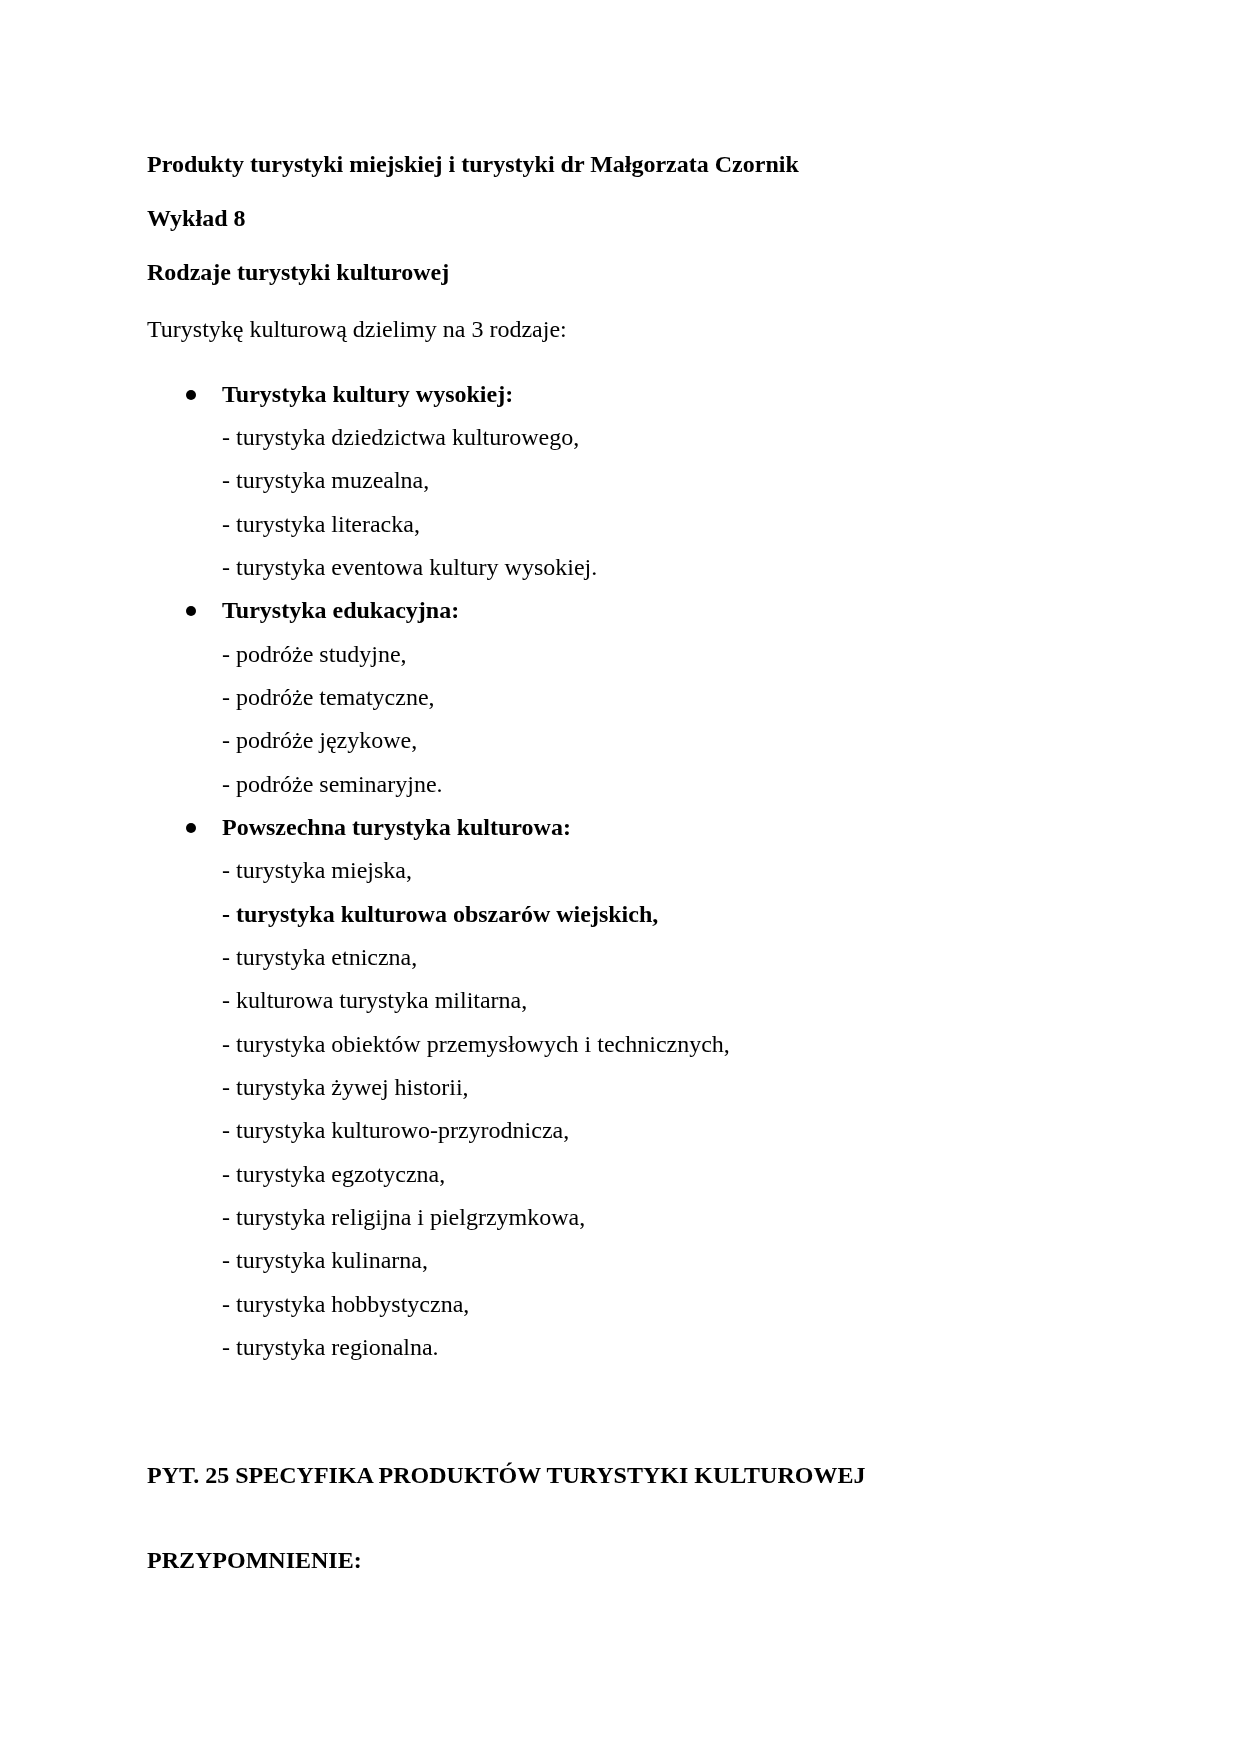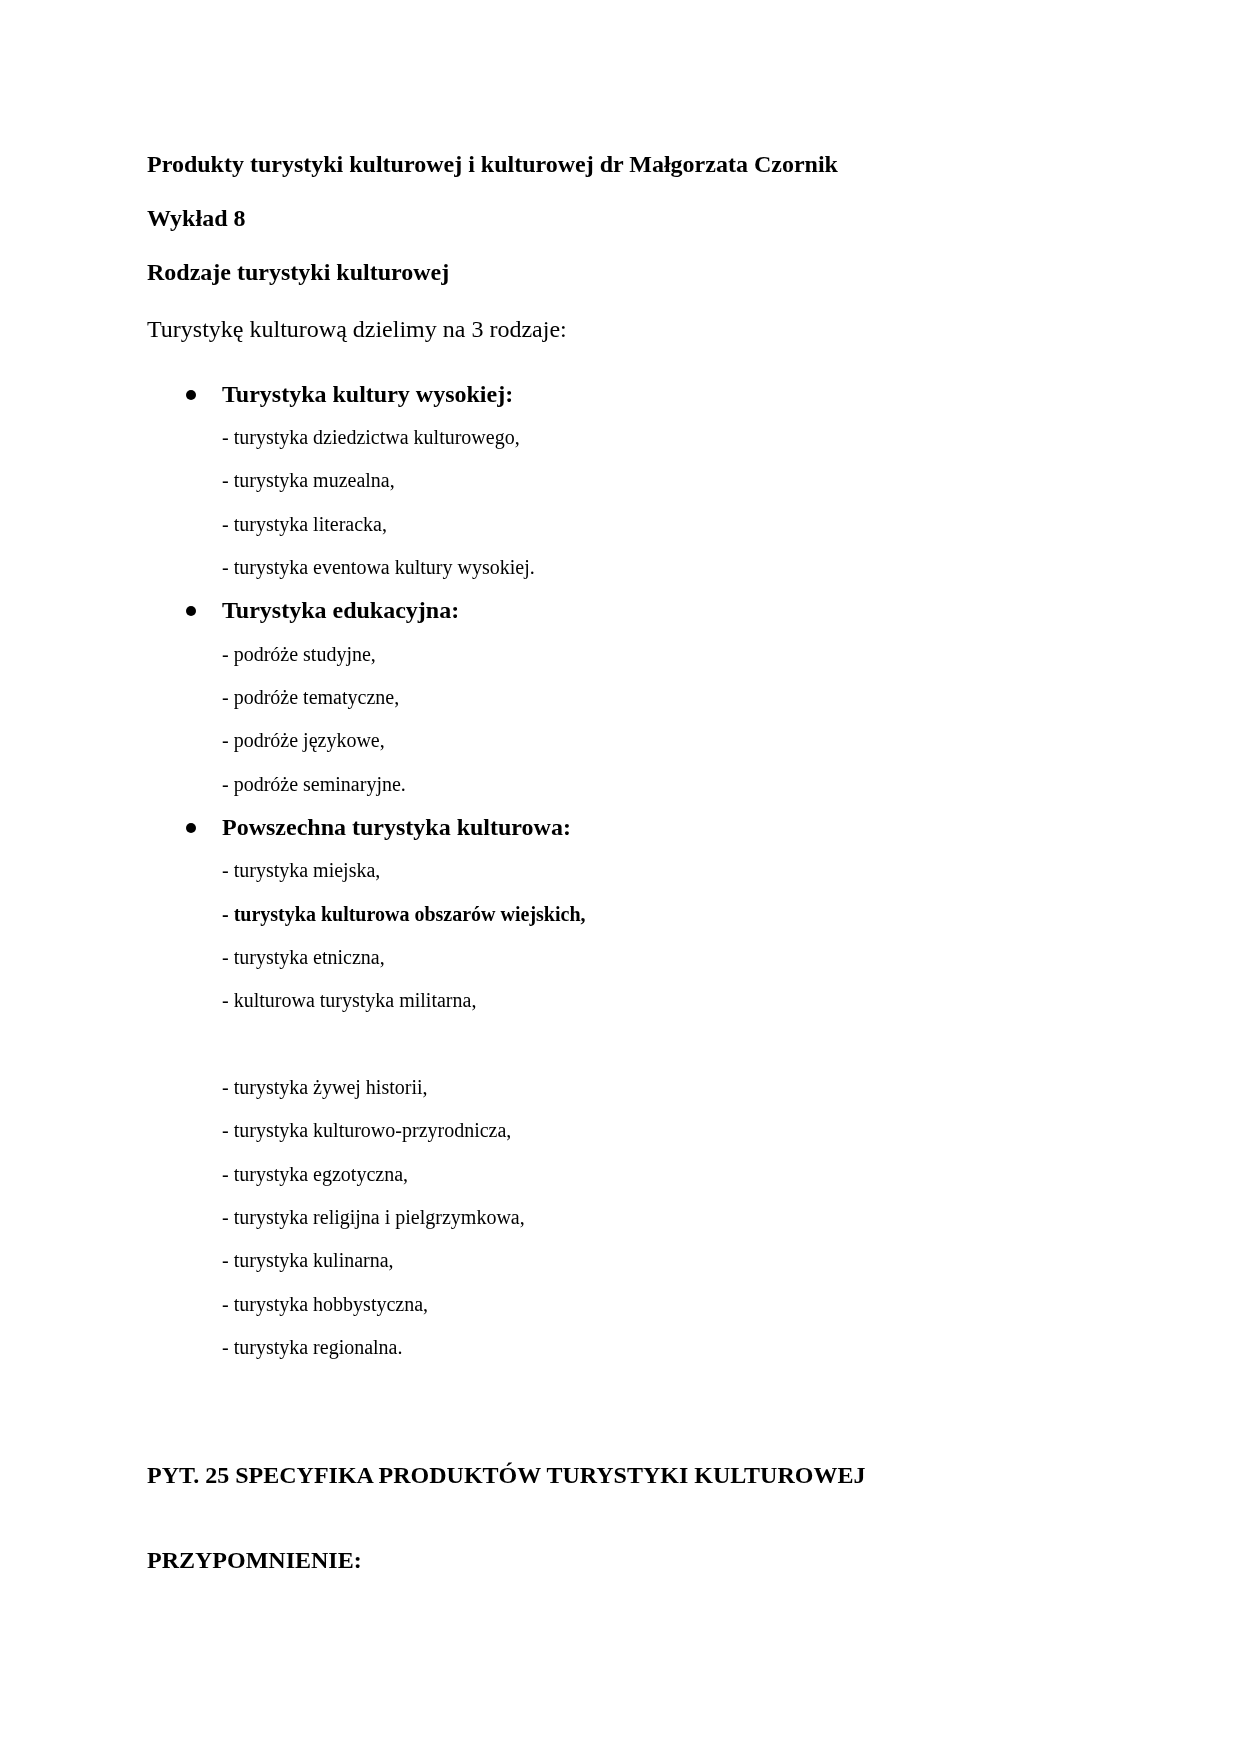--- a/index.html
+++ b/index.html
@@ -49,31 +49,31 @@
   }
   .bullet-label {
     position: absolute;
     left: 36px;
     top: 0;
     font-weight: bold;
   }
   .sub {
     position: absolute;
     left: 222px;
-    font-size: 20px;
+    font-size: 24px;
     line-height: 28px;
     white-space: nowrap;
   }
 </style>
 </head>
 <body>
 
 <div class="page">
 
-  <div class="line heading" style="top:150px;">Produkty turystyki kulturowej i kulturowej dr Małgorzata Czornik</div>
+  <div class="line heading" style="top:150px;">Produkty turystyki miejskiej i turystyki dr Małgorzata Czornik</div>
   <div class="line heading" style="top:204px;">Wykład 8</div>
   <div class="line heading" style="top:258px;text-align:right;">Rodzaje turystyki kulturowej</div>
   <div class="line intro" style="top:315px;text-align:center;">Turystykę kulturową dzielimy na 3 rodzaje:</div>
 
   <div class="bullet-row" style="top:380px;">
     <span class="bullet-dot"></span>
     <span class="bullet-label">Turystyka kultury wysokiej:</span>
   </div>
   <div class="sub" style="top:423px;">- turystyka dziedzictwa kulturowego,</div>
   <div class="sub" style="top:466px;">- turystyka muzealna,</div>
@@ -90,20 +90,21 @@
   <div class="sub" style="top:770px;">- podróże seminaryjne.</div>
 
   <div class="bullet-row" style="top:813px;">
     <span class="bullet-dot"></span>
     <span class="bullet-label">Powszechna turystyka kulturowa:</span>
   </div>
   <div class="sub" style="top:856px;">- turystyka miejska,</div>
   <div class="sub" style="top:900px;font-weight:bold;">- turystyka kulturowa obszarów wiejskich,</div>
   <div class="sub" style="top:943px;">- turystyka etniczna,</div>
   <div class="sub" style="top:986px;">- kulturowa turystyka militarna,</div>
+  <div class="sub" style="top:1030px;">- turystyka obiektów przemysłowych i technicznych,</div>
   <div class="sub" style="top:1073px;">- turystyka żywej historii,</div>
   <div class="sub" style="top:1116px;">- turystyka kulturowo-przyrodnicza,</div>
   <div class="sub" style="top:1160px;">- turystyka egzotyczna,</div>
   <div class="sub" style="top:1203px;">- turystyka religijna i pielgrzymkowa,</div>
   <div class="sub" style="top:1246px;">- turystyka kulinarna,</div>
   <div class="sub" style="top:1290px;">- turystyka hobbystyczna,</div>
   <div class="sub" style="top:1333px;">- turystyka regionalna.</div>
 
   <div class="line heading" style="top:1461px;">PYT. 25 SPECYFIKA PRODUKTÓW TURYSTYKI KULTUROWEJ</div>
   <div class="line heading" style="top:1546px;">PRZYPOMNIENIE:</div>

